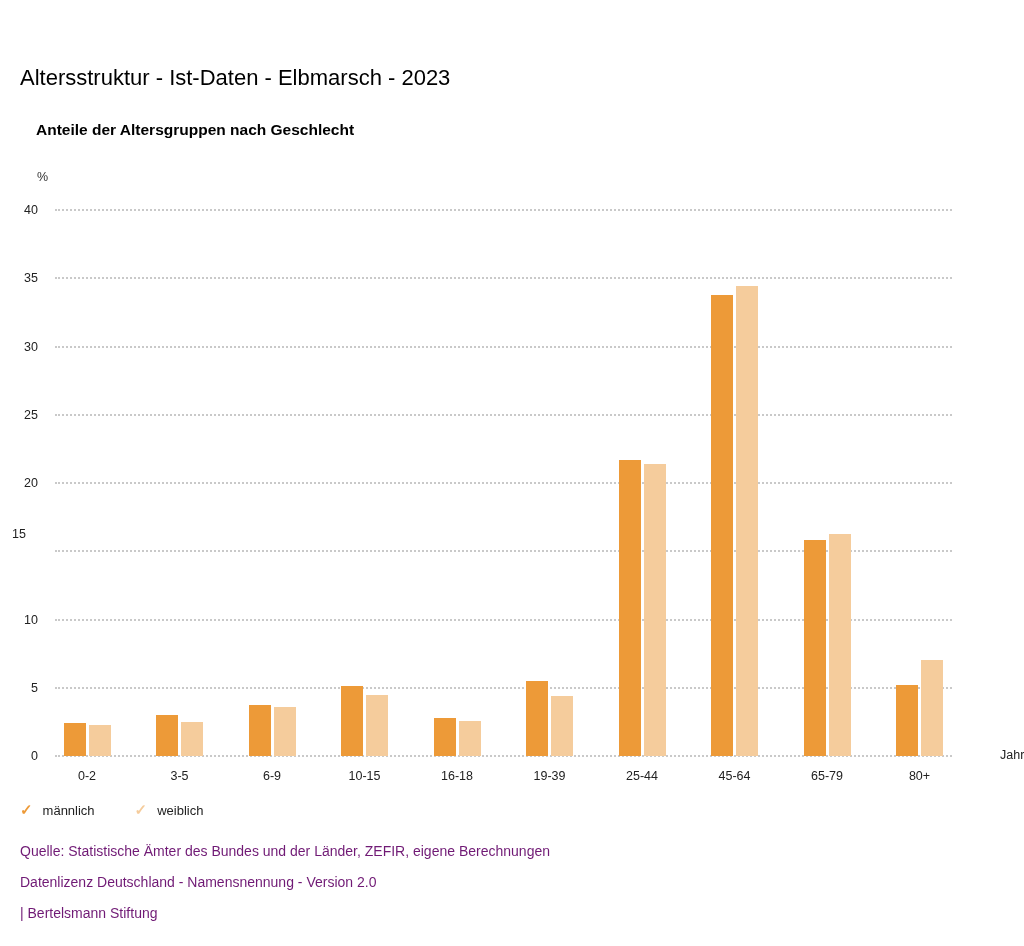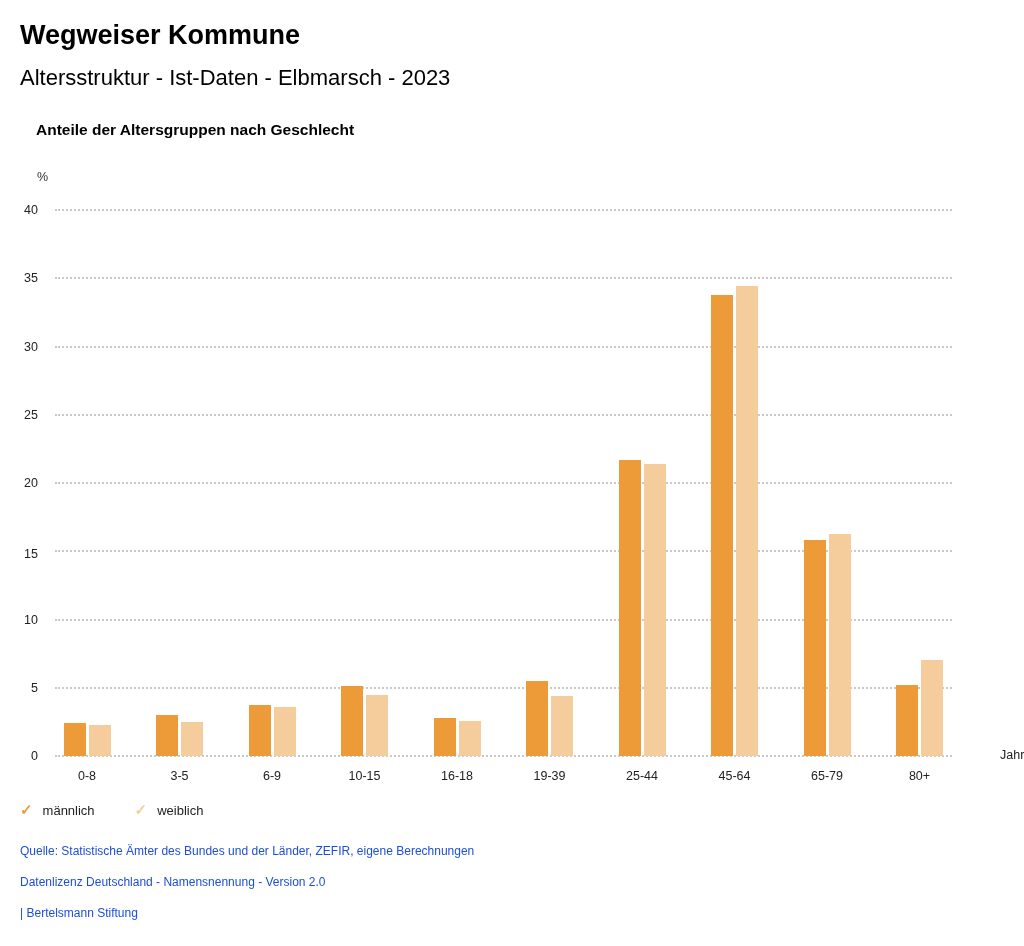--- a/index.html
+++ b/index.html
@@ -15,59 +15,58 @@
   .unit-label{position:absolute;left:8px;top:10px;width:40px;text-align:right;font-size:12.5px;color:#333;}
   .gridline{position:absolute;height:0;border-top:2px dotted #c9c9c9;}
   .ytick{position:absolute;left:0;width:38px;text-align:right;font-size:12.5px;color:#222;line-height:16px;}
   .bar{position:absolute;}
   .xtick{position:absolute;width:84px;text-align:center;font-size:12.5px;color:#222;line-height:16px;}
   .jahre{position:absolute;left:958px;top:588px;font-size:12.5px;color:#222;margin-left:42px;}
   .legend{position:absolute;left:20px;top:801px;display:flex;align-items:center;}
   .legend-item{display:flex;align-items:center;margin-right:40px;cursor:pointer;}
   .legend-check{font-size:15px;font-weight:700;margin-right:10px;line-height:18px;}
   .legend-label{font-size:13px;color:#222;}
-  .footer-line{position:absolute;left:20px;font-size:12px;color:#1d4ed8;line-height:15px;}
+  .footer-line{position:absolute;left:20px;font-size:14px;color:#701a75;line-height:15px;}
   .footer-source{top:844px;}
   .footer-license{top:875px;}
   .footer-attrib{top:906px;}
 </style>
 </head>
 <body>
 
 <div class="page">
 
-  <h1 class="title">Wegweiser Kommune</h1>
   <h2 class="subtitle">Altersstruktur - Ist-Daten - Elbmarsch - 2023</h2>
   <h3 class="heading">Anteile der Altersgruppen nach Geschlecht</h3>
 
   <div class="chart" id="chart">
     <span class="unit-label">%</span>
 
     <span class="jahre">Jahre</span>
   <div class="gridline" style="left: 55px; width: 897px; top: 49px;"></div>
       <div class="ytick" style="top: 42px;">40</div>
       <div class="gridline" style="left: 55px; width: 897px; top: 117.25px;"></div>
       <div class="ytick" style="top: 110.25px;">35</div>
       <div class="gridline" style="left: 55px; width: 897px; top: 185.5px;"></div>
       <div class="ytick" style="top: 178.5px;">30</div>
       <div class="gridline" style="left: 55px; width: 897px; top: 253.75px;"></div>
       <div class="ytick" style="top: 246.75px;">25</div>
       <div class="gridline" style="left: 55px; width: 897px; top: 322px;"></div>
       <div class="ytick" style="top: 315px;">20</div>
       <div class="gridline" style="left: 55px; width: 897px; top: 390.25px;"></div>
-      <div class="ytick" style="top: 386px;">15</div>
+      <div class="ytick" style="top: 366px; text-align: center;">15</div>
       <div class="gridline" style="left: 55px; width: 897px; top: 458.5px;"></div>
       <div class="ytick" style="top: 451.5px;">10</div>
       <div class="gridline" style="left: 55px; width: 897px; top: 526.75px;"></div>
       <div class="ytick" style="top: 519.75px;">5</div>
       <div class="gridline" style="left: 55px; width: 897px; top: 595px;"></div>
       <div class="ytick" style="top: 588px;">0</div>
       <div class="bar" style="width: 22px; height: 33px; top: 563px; left: 63.5px; background: rgb(237, 154, 56);"></div>
       <div class="bar" style="width: 22px; height: 31px; top: 565px; left: 88.5px; background: rgb(245, 204, 156);"></div>
-      <div class="xtick" style="left: 45px; top: 608px;">0-8</div>
+      <div class="xtick" style="left: 45px; top: 608px;">0-2</div>
       <div class="bar" style="width: 22px; height: 41px; top: 555px; left: 156px; background: rgb(237, 154, 56);"></div>
       <div class="bar" style="width: 22px; height: 34px; top: 562px; left: 181px; background: rgb(245, 204, 156);"></div>
       <div class="xtick" style="left: 137.5px; top: 608px;">3-5</div>
       <div class="bar" style="width: 22px; height: 51px; top: 545px; left: 248.5px; background: rgb(237, 154, 56);"></div>
       <div class="bar" style="width: 22px; height: 49px; top: 547px; left: 273.5px; background: rgb(245, 204, 156);"></div>
       <div class="xtick" style="left: 230px; top: 608px;">6-9</div>
       <div class="bar" style="width: 22px; height: 70px; top: 526px; left: 341px; background: rgb(237, 154, 56);"></div>
       <div class="bar" style="width: 22px; height: 61px; top: 535px; left: 366px; background: rgb(245, 204, 156);"></div>
       <div class="xtick" style="left: 322.5px; top: 608px;">10-15</div>
       <div class="bar" style="width: 22px; height: 38px; top: 558px; left: 433.5px; background: rgb(237, 154, 56);"></div>

